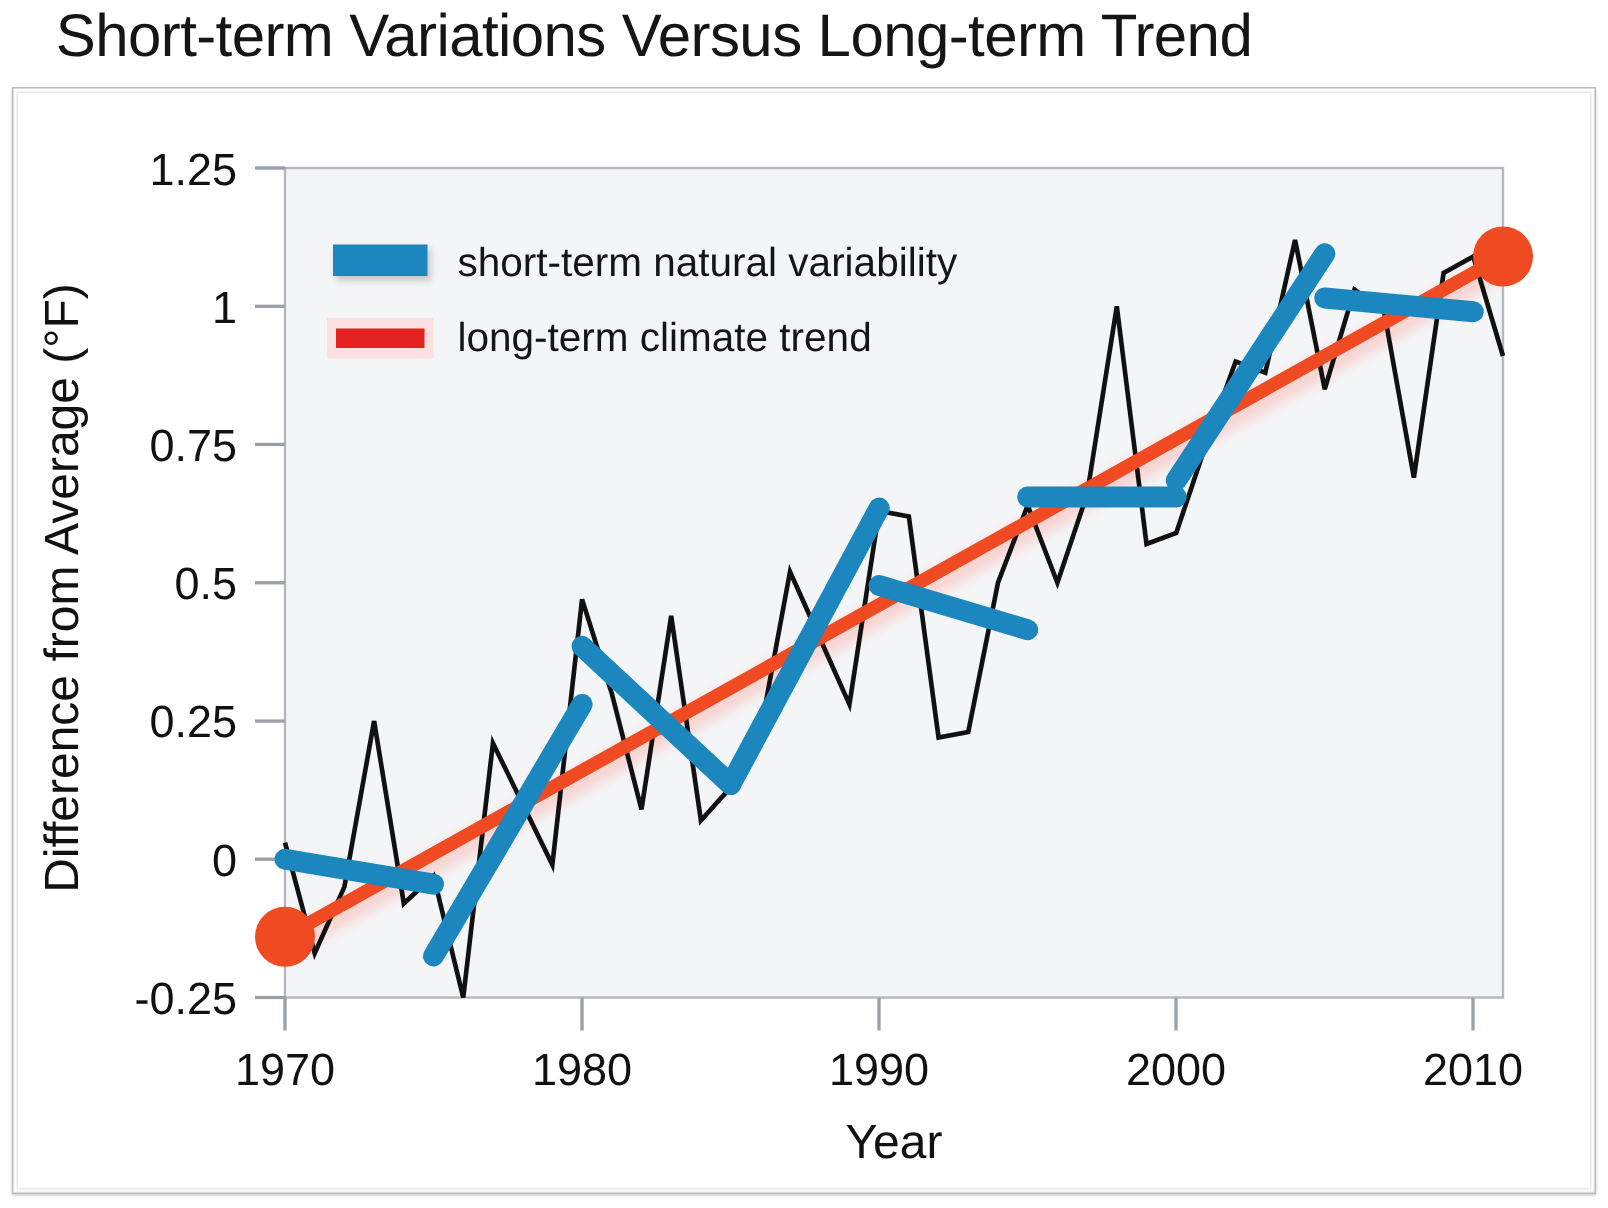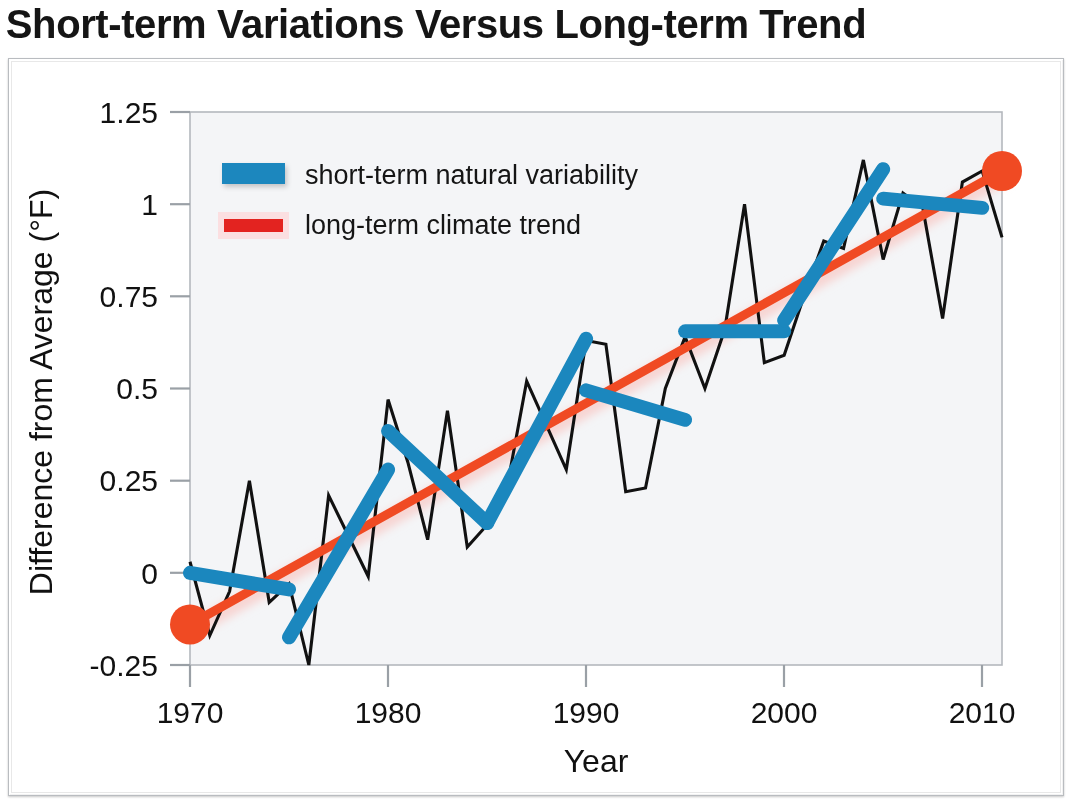--- a/index.html
+++ b/index.html
@@ -25,21 +25,21 @@
   }
 
   
   #chart-title {
     position: absolute;
     left: 0;
     top: 2px;
     width: 872px;
     text-align: center;
     font-size: 40px;
-    font-weight: 700;
+    font-weight: 400;
     letter-spacing: -0.4px;
     color: #151515;
     font-family: "Liberation Sans", sans-serif;
     white-space: nowrap;
   }
 
   
   #chart-frame {
     position: absolute;
     left: 8px;

